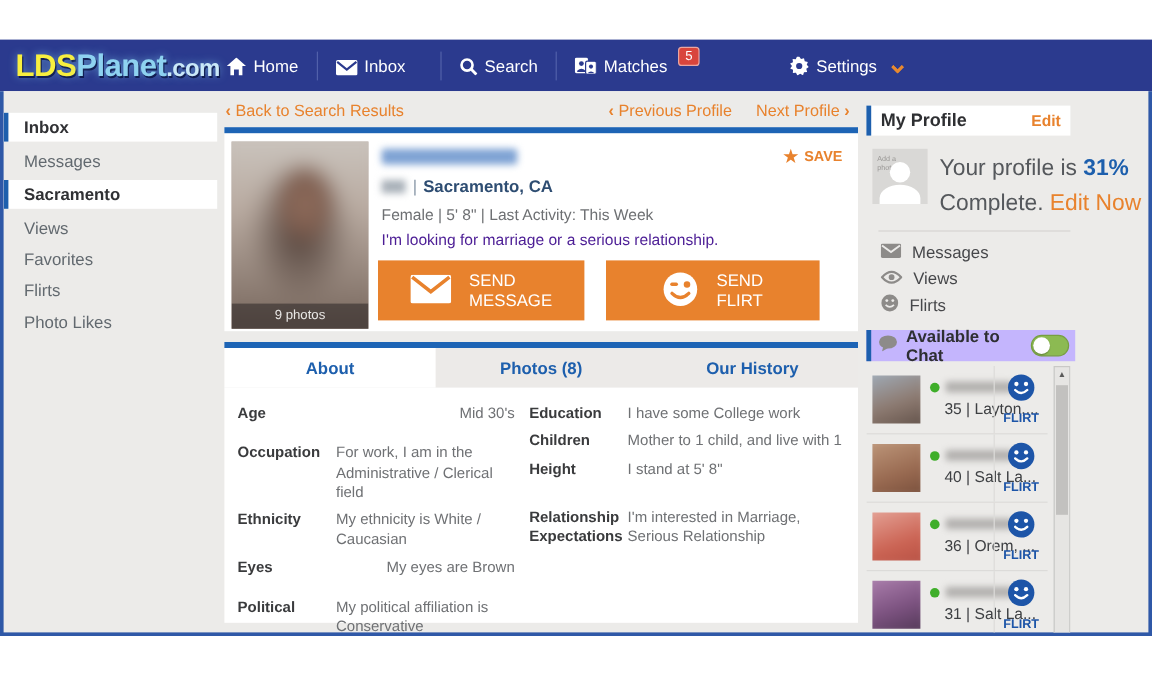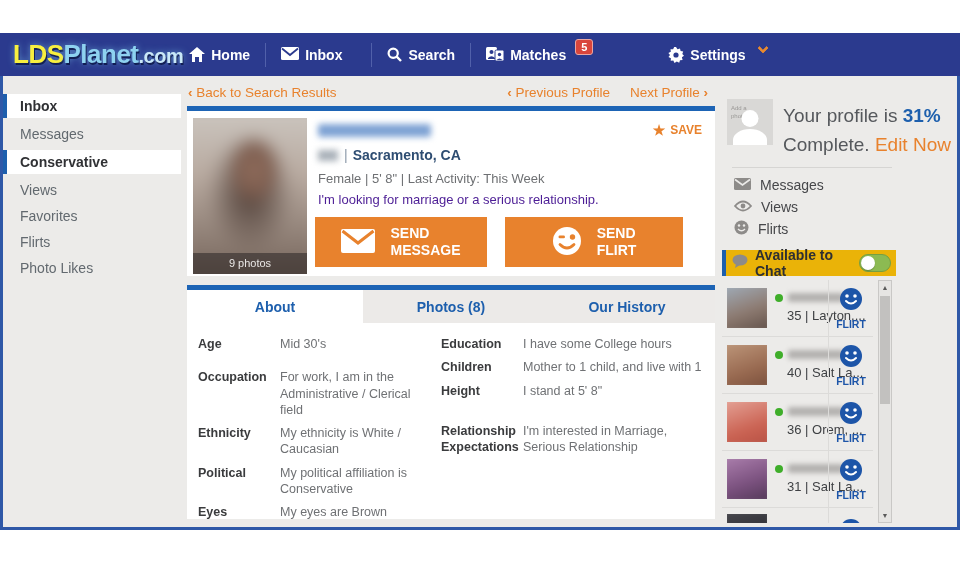--- a/index.html
+++ b/index.html
@@ -11,21 +11,21 @@
   
   .navbar {
     position:absolute; top:33px; left:0; width:960px; height:43px;
     background:#2b3a8e; display:flex; align-items:center;
   }
   .logo { margin-left:13px; font-weight:bold; font-size:26px; white-space:nowrap; cursor:pointer;
     text-shadow:1px 2px 0 rgba(12,22,70,.85), 0 0 7px rgba(130,205,240,.65); letter-spacing:-0.5px;}
   .logo .lds{ color:#f8ef3f; }
   .logo .planet{ color:#8ed2f0; }
   .logo .com{ color:#c9e8f8; font-size:20px; }
-  .nav-item { display:flex; align-items:flex-start; gap:6px; color:#fff; font-weight:bold;
+  .nav-item { display:flex; align-items:flex-end; gap:6px; color:#fff; font-weight:normal;
     font-size:14px; margin:0 15px; cursor:pointer; white-space:nowrap; }
   .nav-sep { width:1px; height:24px; background:#5160aa; }
   .nav-badge { background:#d9453c; border:1px solid #eba6a1; border-radius:3px;
     font-size:11px; padding:1px 5px; position:relative; top:-8px; margin-left:3px; }
   .chev { display:inline-block; width:8px; height:8px; border-right:3px solid #e8892f;
     border-bottom:3px solid #e8892f; transform:rotate(45deg); margin-left:7px; position:relative; top:-3px; border-radius:1px;}
   .nav-ico { display:inline-flex; }
   
   .app {
     position:absolute; top:76px; left:0; width:960px; height:454px;
@@ -64,39 +64,39 @@
     display:flex; align-items:center; }
   .age-blur { width:20px; height:11px; background:#a9b1b9; filter:blur(3px);
     display:inline-block; margin-right:6px; }
   .loc-sep { margin-right:5px; color:#8b99a8; font-weight:normal; }
   .details { margin-top:8px; font-size:13px; color:#6e7073; }
   .tagline { margin-top:6px; font-size:13px; color:#4c1d95; }
   .save { position:absolute; right:13px; top:12px; color:#e8822d; font-size:12px;
     font-weight:bold; display:flex; gap:5px; align-items:center; cursor:pointer; }
   .save .star { font-size:14px; line-height:12px; }
   .btn { position:absolute; bottom:9px; height:50px; background:#e8822d; color:#fff;
-    display:flex; align-items:center; justify-content:center; gap:15px; font-weight:bold;
+    display:flex; align-items:center; justify-content:center; gap:15px; font-weight:normal;
     font-size:14px; cursor:pointer; }
   .btn.msg { left:128px; width:172px; }
   .btn.flt { left:318px; width:178px; }
   .btn .lines { display:flex; flex-direction:column; line-height:1.2; text-align:left; }
   .tabs { margin-left:6px; margin-top:9px; width:528px; border-top:5px solid #1d64b5;
     display:flex; background:#eceae8; height:38px; }
   .tab { flex:1; display:flex; align-items:center; justify-content:center; font-weight:bold;
     font-size:14px; color:#1d5fad; cursor:pointer; }
   .tab.active { background:#fff; }
   .about { margin-left:6px; width:528px; background:#fff; height:196px; display:flex;
     padding-top:13px; }
   .about .colL { width:252px; padding-left:11px; }
   .about .colR { flex:1; padding-left:2px; }
   .field { display:flex; margin-bottom:7px; }
   .field .lbl { width:82px; font-size:12.5px; font-weight:bold; color:#3a3b3d;
     flex-shrink:0; line-height:1.3; }
   .field .val { font-size:12.5px; color:#6f7174; line-height:1.3; padding-right:10px; }
-  .field.gap { margin-bottom:17px; }
+  .field.gap { margin-bottom:17px;justify-content:space-between; }
   .income-blur { display:block; width:112px; height:11px; background:#b7babd;
     filter:blur(3px); margin-top:4px; }
   
   .rsb { width:237px; position:relative; padding:12px 0 0 4px; flex-shrink:0; }
   .rs-header { width:170px; background:#fff; border-left:4px solid #1d5fad; height:25px;
     display:flex; align-items:center; padding:0 8px; }
   .rs-title { font-weight:bold; font-size:15px; color:#2e2f32; }
   .rs-edit { margin-left:auto; color:#e8822d; font-weight:bold; font-size:13px; cursor:pointer; }
   .completeness { display:flex; gap:10px; margin:11px 0 8px 5px; }
   .avatar { width:46px; height:46px; background:#d9d8d6; position:relative; overflow:hidden; flex-shrink:0;}
@@ -105,21 +105,21 @@
   .avatar .shoulders { position:absolute; top:30px; left:50%; transform:translateX(-50%);
     width:34px; height:22px; border-radius:50% 50% 0 0; background:#fff; }
   .avatar .addtext { position:absolute; top:6px; left:4px; font-size:6px; color:#9a9896;
     line-height:1.3; width:20px; }
   .comp-text { font-size:19px; color:#55585c; line-height:1.5; padding-top:3px; }
   .pct { color:#1d5fad; font-weight:bold; }
   .edit-now { color:#e8822d; font-weight:normal; cursor:pointer; }
   .rs-divider { width:160px; border-top:1px solid #d6d5d3; margin:6px 0 9px 10px; }
   .rs-link { display:flex; align-items:center; gap:9px; margin:6px 0 6px 12px;
     font-size:14px; color:#46474a; cursor:pointer; height:16px;}
-  .chat-head { margin-top:13px; width:174px; background:#eab308; border-left:4px solid #1d5fad;
+  .chat-head { margin-top:13px; width:174px; background:#c4b5fd; border-left:4px solid #1d5fad;
     height:26px; display:flex; align-items:center; gap:7px; padding:0 5px 0 6px; }
   .chat-head .lbl { font-weight:bold; font-size:14px; color:#2e2f32; }
   .toggle { margin-left:auto; width:37px; height:18px; border-radius:10px; background:#8cba52;
     border:1px solid #779f41; position:relative; cursor:pointer; }
   .knob { position:absolute; left:1px; top:1px; width:14px; height:14px; border-radius:50%;
     background:#fff; box-shadow:0 1px 1px rgba(0,0,0,.25); }
   .chat-list { position:relative; margin-top:4px; width:170px; height:243px; overflow:hidden; }
   .chat-row { height:57px; border-bottom:1px solid #dcdbd9; display:flex; align-items:center;
     position:relative; width:151px; cursor:pointer; }
   .thumb { width:40px; height:40px; margin-left:5px; overflow:hidden; position:relative;
@@ -210,21 +210,21 @@
     <span>Settings</span>
     <span class="chev"></span>
   </div>
 </div>
 
 <div class="app">
 
   <div class="lsb">
     <div class="side-item active">Inbox</div>
     <div class="side-item">Messages</div>
-    <div class="side-item active">Conservative</div>
+    <div class="side-item active">Sacramento</div>
     <div class="side-item">Views</div>
     <div class="side-item">Favorites</div>
     <div class="side-item">Flirts</div>
     <div class="side-item">Photo Likes</div>
   </div>
 
   <div class="main">
     <div class="crumbs">
       <span class="back"><span class="crumb-ar">‹</span> <span>Back to Search Results</span></span>
       <span class="prev"><span class="crumb-ar">‹</span> <span>Previous Profile</span></span>
@@ -291,51 +291,55 @@
           <span class="val">Mid 30's</span>
         </div>
         <div class="field">
           <span class="lbl">Occupation</span>
           <span class="val">For work, I am in the Administrative / Clerical field</span>
         </div>
         <div class="field">
           <span class="lbl">Ethnicity</span>
           <span class="val">My ethnicity is White / Caucasian</span>
         </div>
+        <div class="field gap">
+          <span class="lbl">Eyes</span>
+          <span class="val">My eyes are Brown</span>
+        </div>
         <div class="field">
           <span class="lbl">Political</span>
           <span class="val">My political affiliation is Conservative</span>
         </div>
-        <div class="field gap">
-          <span class="lbl">Eyes</span>
-          <span class="val">My eyes are Brown</span>
-        </div>
       </div>
       <div class="colR">
         <div class="field">
           <span class="lbl">Education</span>
-          <span class="val">I have some College hours</span>
+          <span class="val">I have some College work</span>
         </div>
         <div class="field">
           <span class="lbl">Children</span>
           <span class="val">Mother to 1 child, and live with 1</span>
         </div>
         <div class="field" style="margin-bottom:24px;">
           <span class="lbl">Height</span>
           <span class="val">I stand at 5' 8"</span>
         </div>
         <div class="field">
           <span class="lbl">Relationship Expectations</span>
           <span class="val">I'm interested in Marriage, Serious Relationship</span>
         </div>
       </div>
     </div>
   </div>
 
   <div class="rsb">
+    <div class="rs-header">
+      <span class="rs-title">My Profile</span>
+      <span class="rs-edit">Edit</span>
+    </div>
     <div class="completeness">
       <div class="avatar">
         <span class="addtext">Add a photo</span>
         <div class="head"></div>
         <div class="shoulders"></div>
       </div>
       <div class="comp-text">
         <span>Your profile is</span>
         <span class="pct">31%</span><br>
         <span>Complete.</span>

